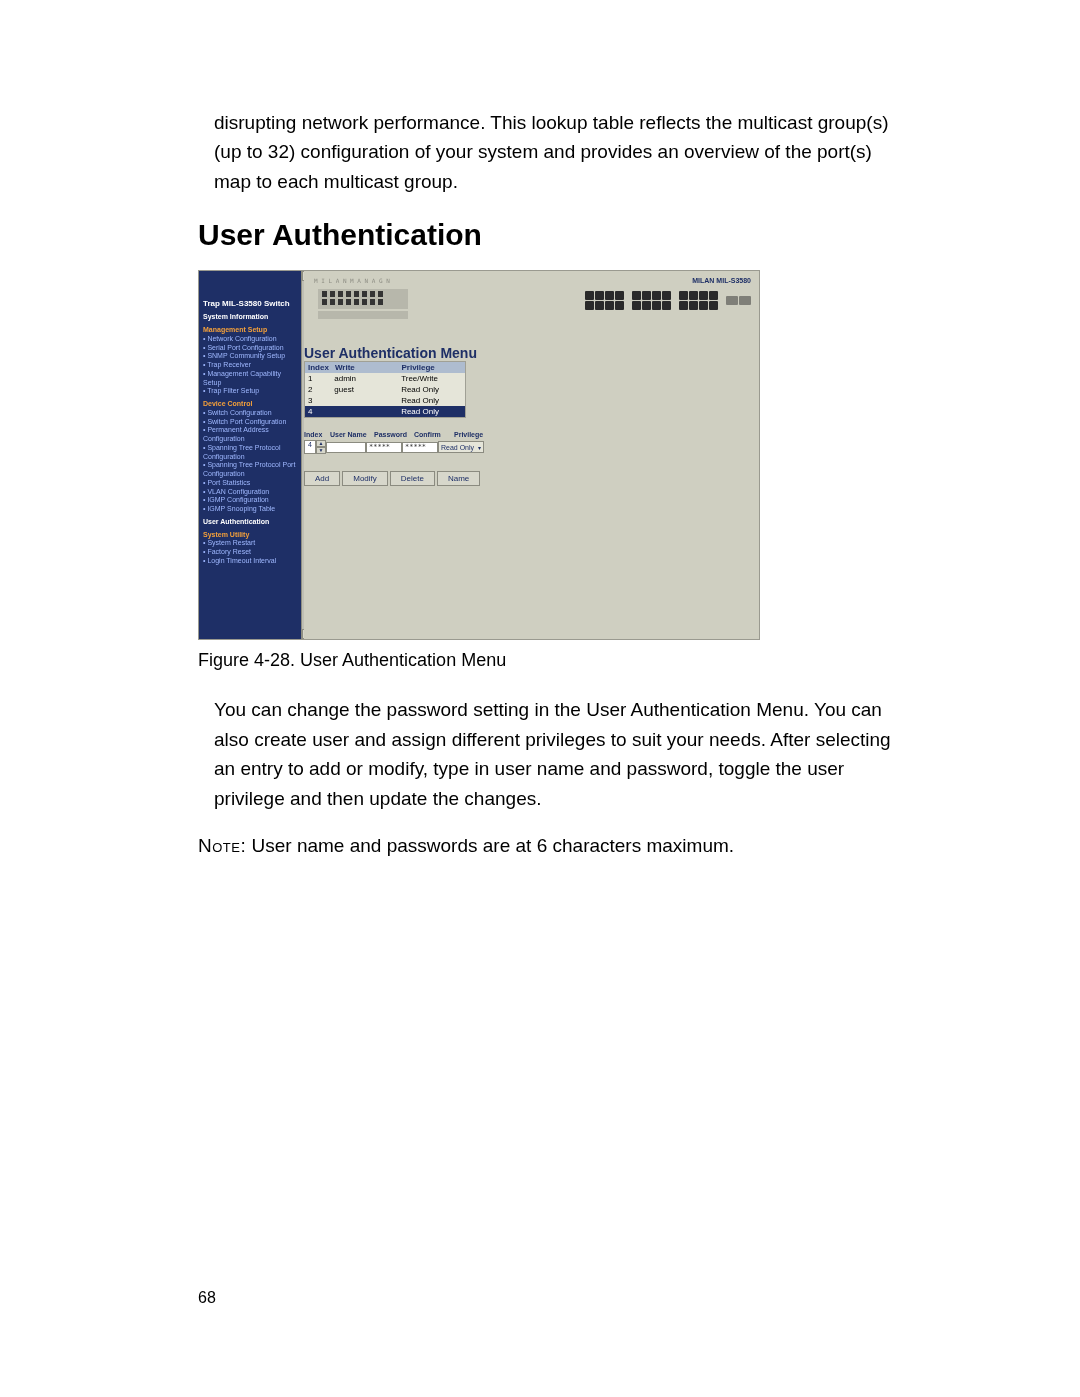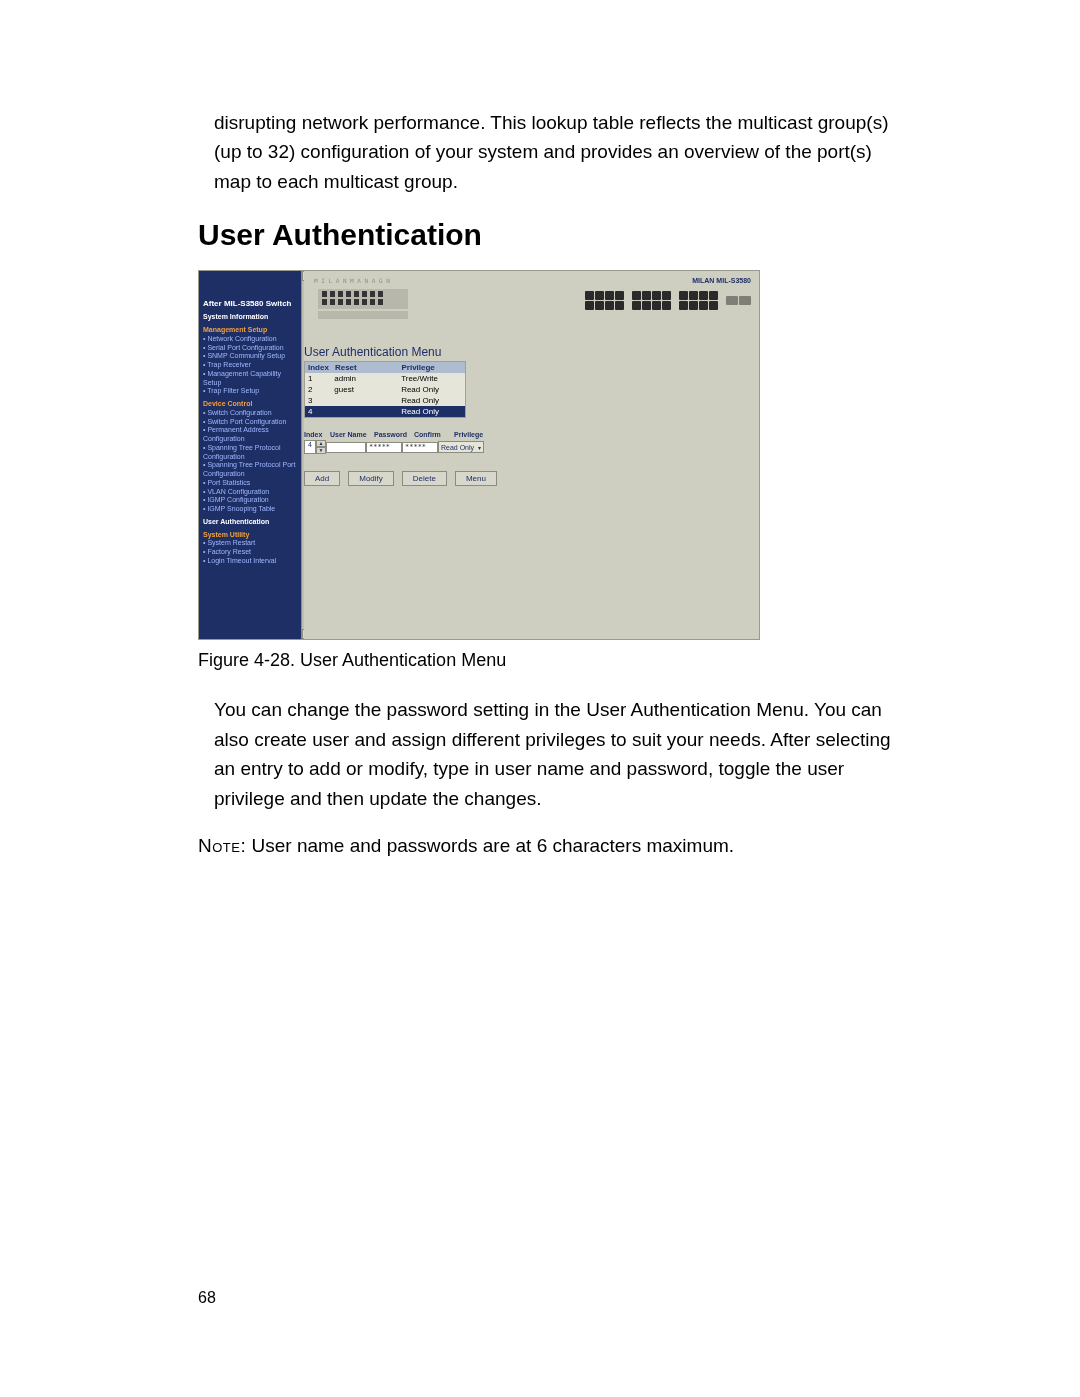--- a/index.html
+++ b/index.html
@@ -106,21 +106,21 @@
   }
   
   .shot .ports {
     position: absolute;
     left: 10px; top: 4px; width: 280px; height: 46px;
   }
   .shot .ports svg { width: 100%; height: 100%; }
   .shot .menu-title {
     position: absolute;
     left: 0; top: 74px;
-    font-size: 12px; font-weight: 400; color: #1e2f66;
+    font-size: 14px; font-weight: 700; color: #1e2f66;
   }
   
   .shot .utable {
     position: absolute;
     left: 0; top: 90px; width: 160px;
     font-size: 8px;
     border: 1px solid #a0a095;
     background: #e5e5d9;
   }
   .shot .utable .head {
@@ -158,21 +158,21 @@
     display: flex; align-items: center; border: 1px solid #8b8b80;
     background: #e5e5d9; height: 12px; box-sizing: border-box;
     padding: 0 2px; font-size: 7px;
   }
   .shot .select .chev { margin-left: 4px; font-size: 6px; }
 
   
   .shot .btnrow {
     position: absolute;
     left: 0; top: 200px;
-    display: flex; gap: 8px;
+    display: flex; gap: 2px;
   }
   .shot .btn {
     font-size: 8px; padding: 2px 10px;
     background: #d7d7cb; border: 1px solid #8b8b80;
     color: #1e2f66;
   }
 
   
   .shot .portbank {
     position: absolute;
@@ -198,21 +198,21 @@
 <div class="page">
 
   <p class="body-text">disrupting network performance.  This lookup table reflects the multicast group(s) (up to 32) configuration of your system and provides an overview of the port(s) map to each multicast group.</p>
 
   <h2 class="section-heading">User Authentication</h2>
 
   <div class="figure-wrap">
     <div class="shot">
 
       <div class="sidebar">
-        <div class="title">After MIL-S3580 Switch</div>
+        <div class="title">Trap MIL-S3580 Switch</div>
         <div id="sidebar-items">
             <div class="sec">System Information</div>
             <div class="sec orange">Management Setup</div>
             <div class="item">• Network Configuration</div>
             <div class="item">• Serial Port Configuration</div>
             <div class="item">• SNMP Community Setup</div>
             <div class="item">• Trap Receiver</div>
             <div class="item">• Management Capability Setup</div>
             <div class="item">• Trap Filter Setup</div>
             <div class="sec orange">Device Control</div>
@@ -305,21 +305,21 @@
               <div></div>
               <div></div>
             </div>
         </div>
 
         <div class="menu-title">User Authentication Menu</div>
 
         <div class="utable">
           <div class="head">
             <div class="c1">Index</div>
-            <div class="c2">Reset</div>
+            <div class="c2">Write</div>
             <div class="c3">Privilege</div>
           </div>
           <div id="utable-rows">
               <div class="row">
                 <div class="c1">1</div>
                 <div class="c2">admin</div>
                 <div class="c3">Tree/Write</div>
               </div>
               <div class="row">
                 <div class="c1">2</div>
@@ -362,21 +362,21 @@
               <span>Read Only</span>
               <span class="chev">▾</span>
             </div>
           </div>
         </div>
 
         <div class="btnrow">
           <div class="btn">Add</div>
           <div class="btn">Modify</div>
           <div class="btn">Delete</div>
-          <div class="btn">Menu</div>
+          <div class="btn">Name</div>
         </div>
       </div>
     </div>
   </div>
 
   <p class="figure-caption">Figure 4-28. User Authentication Menu</p>
 
   <p class="body-text">You can change the password setting in the User Authentication Menu.  You can also create user and assign different privileges to suit your needs.  After selecting an entry to add or modify, type in user name and password, toggle the user privilege and then update the changes.</p>
 
   <p class="note-line">

